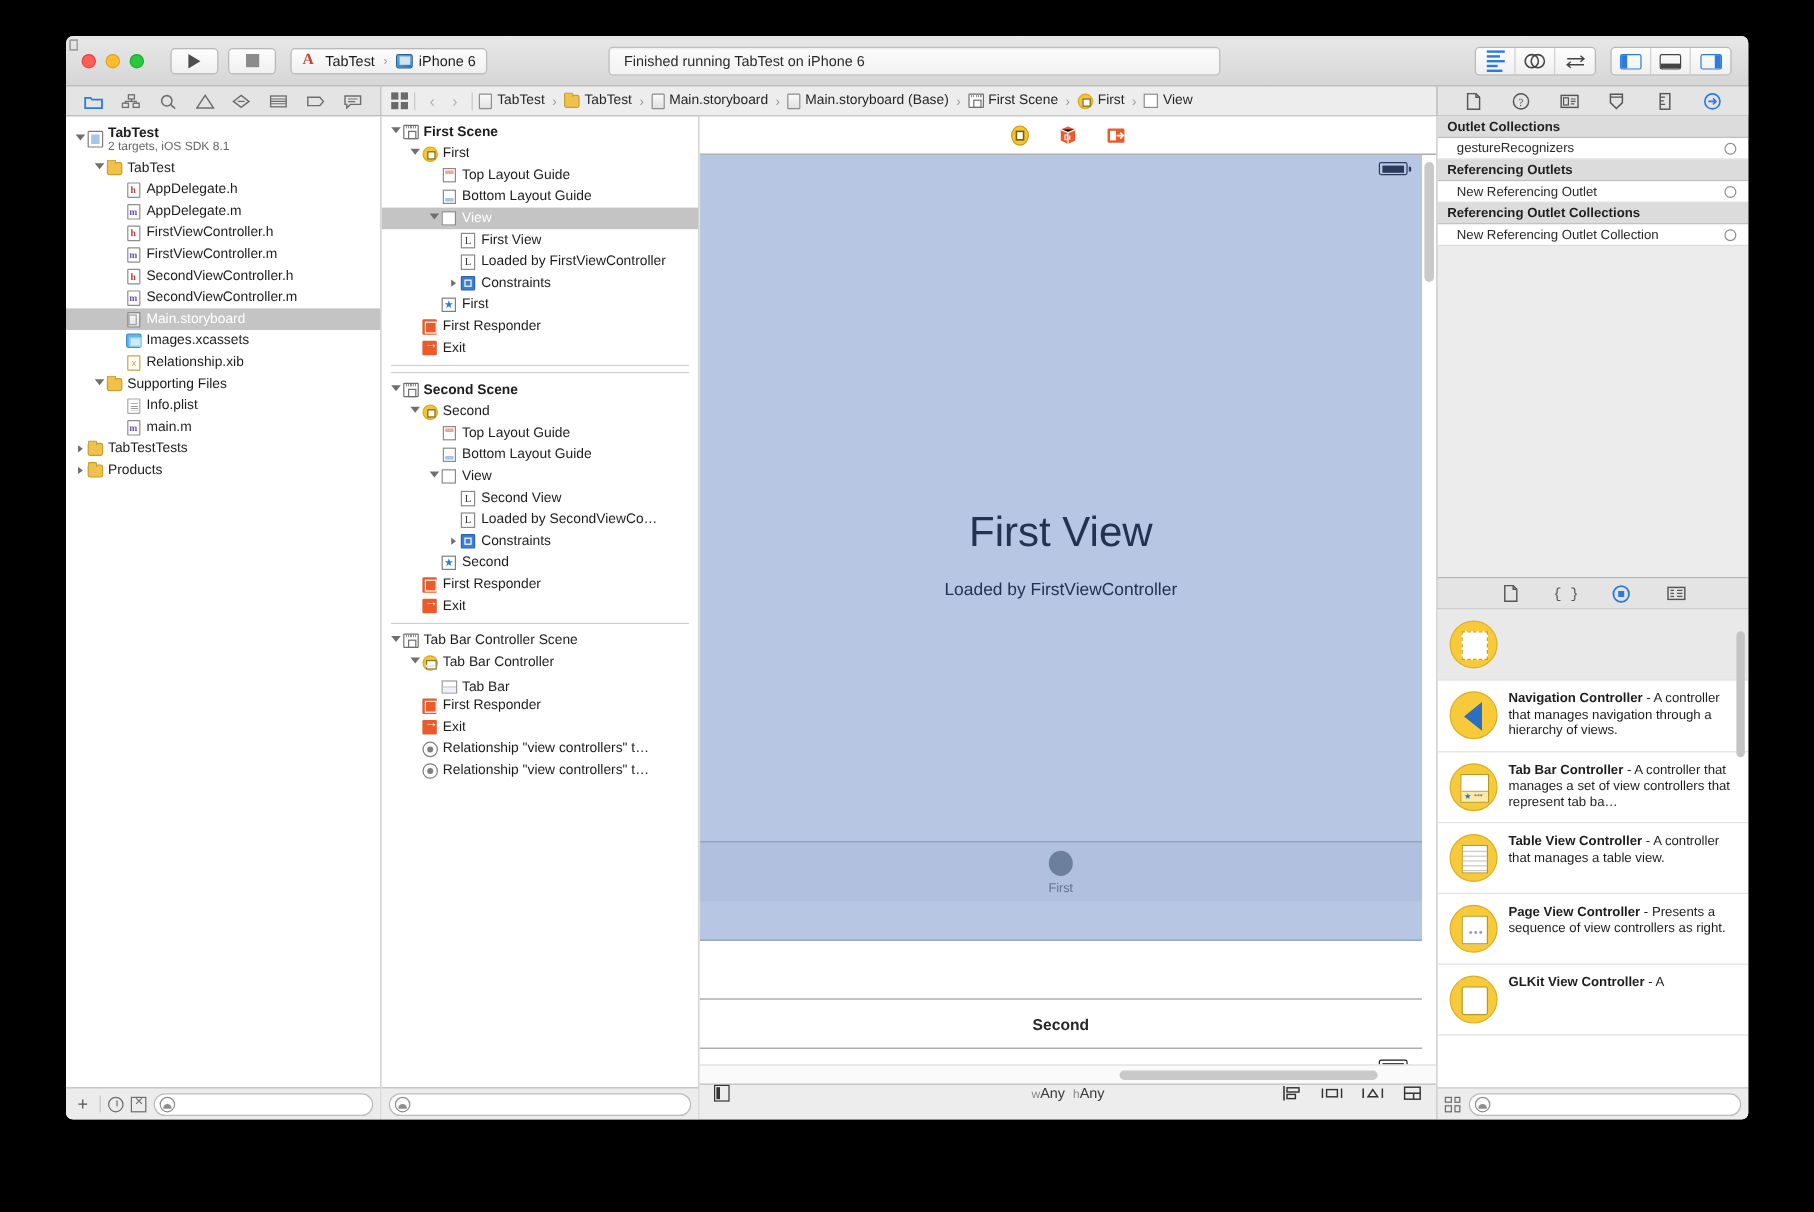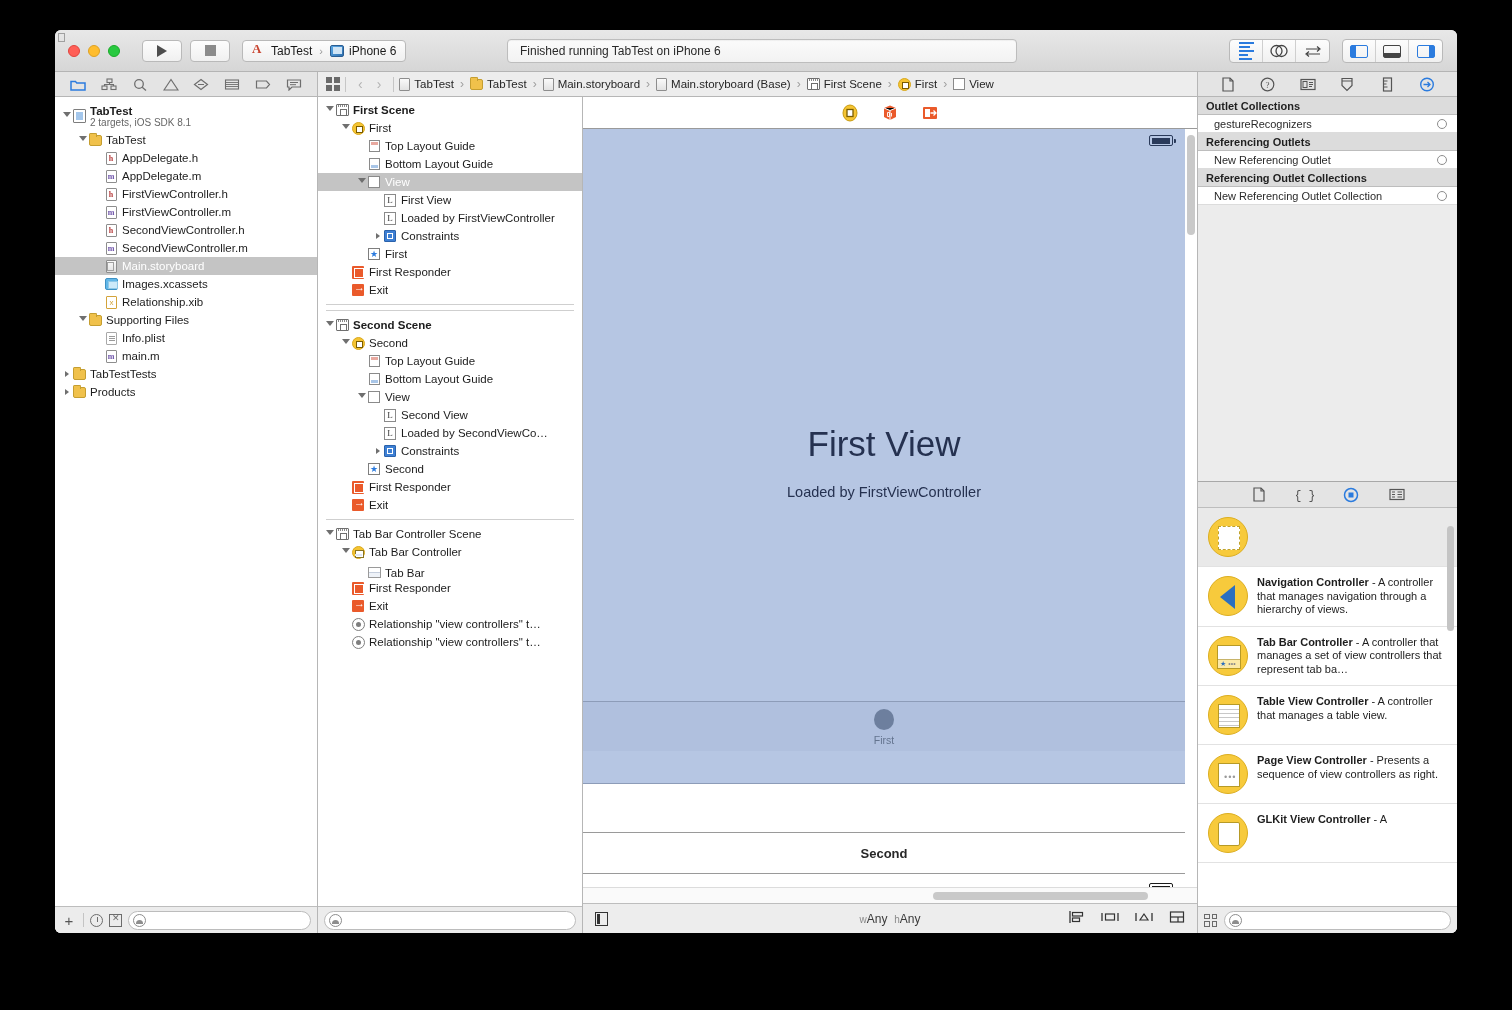--- a/index.html
+++ b/index.html
@@ -282,21 +282,21 @@
   .batt2 .batt::before { background:#1a1a1a; }
 
   .vscroll { position: absolute; right: 2px; top: 38px; width: 8px; height: 100px;
              background: #c9c9c9; border-radius: 4px; }
   .hscrollzone { position: absolute; left: 0; right: 0; bottom: 0; height: 16px;
                  background: #fafafa; border-top: 1px solid #dcdcdc; }
   .hscroll { position: absolute; left: 350px; width: 215px; top: 4px; height: 8px;
              background: #c9c9c9; border-radius: 4px; }
 
   .canvasbar { height: 30px; flex: 0 0 30px; background: #ededed;
-               border-top: 1px solid #bdbdbd; display: flex; align-items: center;
+               border-top: 1px solid #bdbdbd; display: flex; align-items: flex-start;
                padding: 0 12px; position: relative; }
   .sizeclass { position: absolute; left: 0; right: 0; text-align: center; font-size: 12px; color: #3a3a3a; }
   .sizeclass .sm { font-size: 10px; color: #8a8a8a; }
   .canvasbar .rightgrp { margin-left: auto; display: flex; gap: 16px; align-items:center; z-index:2; }
   .docico { width: 13px; height: 14px; border: 1.4px solid #333; position: relative; }
   .docico::after { content:""; position:absolute; left:1px; top:1px; bottom:1px; width:3px; background:#333; }
 
   
   .utilities { width: 260px; flex: 0 0 260px; background: #ececec;
                border-left: 1px solid #b6b6b6; display: flex; flex-direction: column; }

